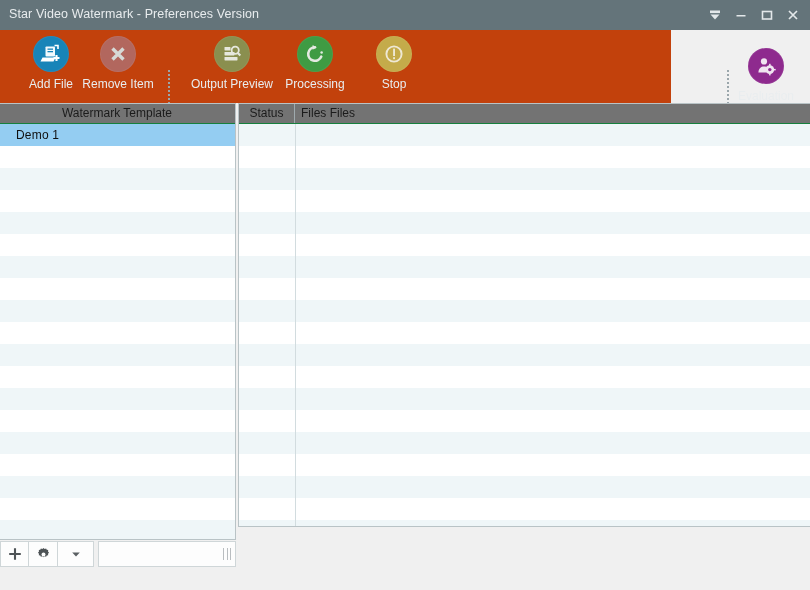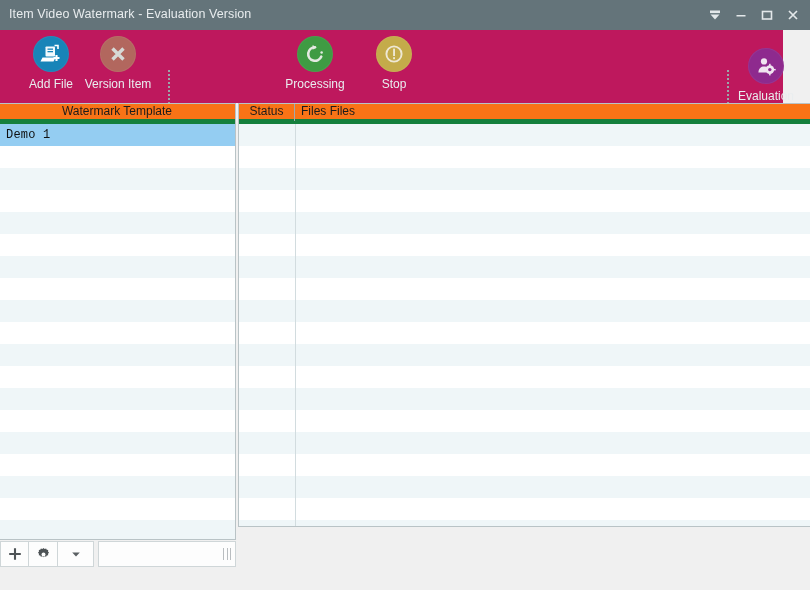--- a/index.html
+++ b/index.html
@@ -53,23 +53,23 @@
     align-items: center;
     justify-content: center;
     cursor: default;
   }
   .winbtn svg { display: block; }
 
   
   .toolbar {
     position: absolute;
     left: 0; top: 30px;
-    width: 783px;
+    width: 671px;
     height: 73px;
-    background: #be185d;
+    background: #c2410c;
     box-sizing: border-box;
   }
   .tb-item {
     position: absolute;
     top: 6px;
     width: 92px;
     height: 64px;
     display: flex;
     flex-direction: column;
     align-items: center;
@@ -122,22 +122,22 @@
     left: 238px;
     top: 103px;
     width: 572px;
     height: 424px;
     border-right: none;
   }
 
   .col-header {
     position: relative;
     height: 20px;
-    background: #f97316;
-    border-bottom: 5px solid #15803d;
+    background: #737373;
+    border-bottom: 1px solid #15803d;
     box-sizing: border-box;
     display: flex;
     align-items: center;
   }
   .col-header-cell {
     font-size: 12px;
     color: #1b1b1b;
     height: 19px;
     line-height: 19px;
     box-sizing: border-box;
@@ -157,24 +157,23 @@
     display: flex;
     align-items: center;
     cursor: default;
   }
   .row.odd  { background: #ffffff; }
   .row.even { background: #eff6f8; }
   .row.selected { background: #94cdf2; }
   .row-label {
     font-size: 12px;
     color: #101010;
-    padding-left: 6px;
+    padding-left: 16px;
     white-space: nowrap;
     letter-spacing: 0.2px;
-    font-family: Liberation Mono, monospace;
   }
   .rightcol-div {
     position: absolute;
     top: 0;
     left: 56px;
     width: 1px;
     height: 100%;
     background: #d2dcdf;
   }
 
@@ -235,21 +234,21 @@
     height: 23px;
     background: #f0f0f0;
   }
 </style>
 </head>
 <body>
 
 <div id="app">
 
   <div class="titlebar">
-    <div class="titlebar-text">Item Video Watermark - Evaluation Version</div>
+    <div class="titlebar-text">Star Video Watermark - Preferences Version</div>
 
     <div class="wincontrols">
       <div class="winbtn">
         <span>
           <svg width="14" height="14" viewBox="0 0 14 14">
             <rect x="2" y="2.5" width="10" height="2.6" fill="#e3e8ea"></rect>
             <path d="M2.5 6.6 L11.5 6.6 L7 11.4 Z" fill="#e3e8ea"></path>
           </svg>
         </span>
       </div>
@@ -292,25 +291,37 @@
       </div>
       <div class="tb-label">Add File</div>
     </div>
 
     <div class="tb-item" style="left:72px;">
       <div class="tb-icon" style="background:#b2675e;">
         <svg width="24" height="24" viewBox="0 0 24 24">
           <path d="M6.5 6.5 L17.5 17.5 M17.5 6.5 L6.5 17.5" stroke="#d6d9d6" stroke-width="3.4" fill="none" stroke-linecap="butt"></path>
         </svg>
       </div>
-      <div class="tb-label">Version Item</div>
+      <div class="tb-label">Remove Item</div>
     </div>
 
     <div class="tb-sep" style="left:168px;"></div>
 
+    <div class="tb-item" style="left:186px;">
+      <div class="tb-icon" style="background:#8a8f4f;">
+        <svg width="24" height="24" viewBox="0 0 24 24">
+          <rect x="4.5" y="5" width="6" height="3.4" rx="0.6" fill="#e6e8de"></rect>
+          <rect x="4.5" y="10" width="10" height="3.4" rx="0.6" fill="#e6e8de"></rect>
+          <rect x="4.5" y="15" width="13" height="3.4" rx="0.6" fill="#e6e8de"></rect>
+          <circle cx="15.2" cy="8.2" r="3.6" fill="none" stroke="#e6e8de" stroke-width="1.8"></circle>
+          <path d="M17.8 10.9 L20.3 13.4" stroke="#e6e8de" stroke-width="2.1" fill="none"></path>
+        </svg>
+      </div>
+      <div class="tb-label">Output Preview</div>
+    </div>
 
     <div class="tb-item" style="left:348px;">
       <div class="tb-icon" style="background:#c4ab4a;">
         <svg width="24" height="24" viewBox="0 0 24 24">
           <circle cx="12" cy="12" r="7.6" fill="none" stroke="#eee8d4" stroke-width="1.9"></circle>
           <rect x="11.1" y="6.6" width="1.9" height="7.4" fill="#eee8d4"></rect>
           <rect x="11.1" y="15.2" width="1.9" height="2" fill="#eee8d4"></rect>
         </svg>
       </div>
       <div class="tb-label">Stop</div>

